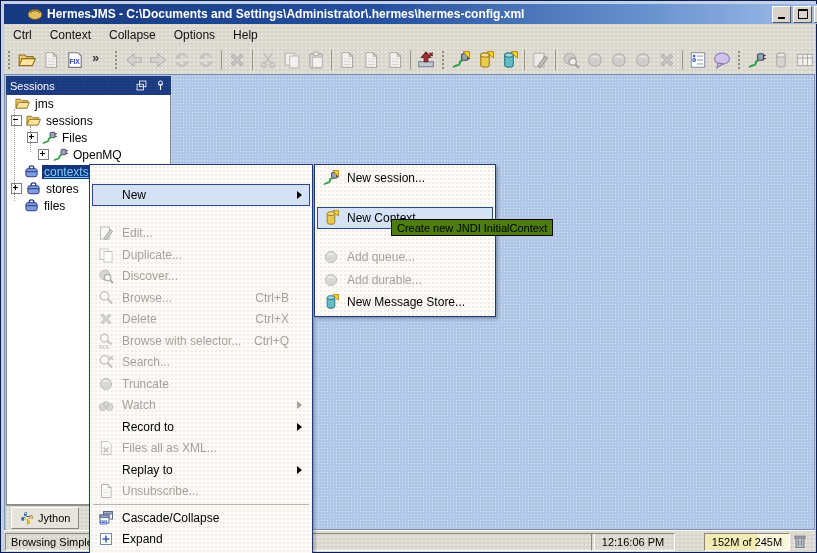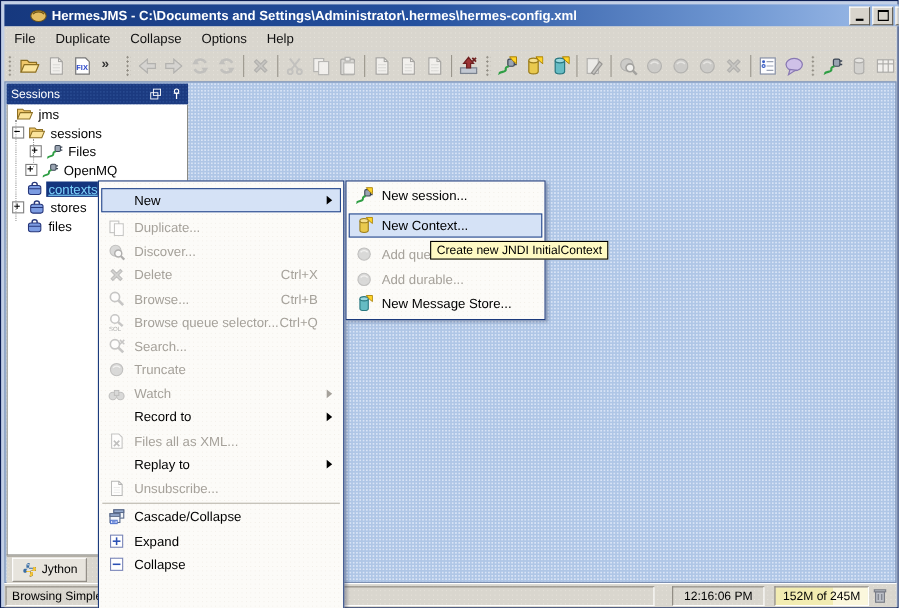--- a/index.html
+++ b/index.html
@@ -58,44 +58,44 @@
   .docktabs{position:absolute;left:1px;top:430px;width:165px;height:25px;
     border-top:1px solid #9a968c;display:flex;align-items:center;padding-left:5px;box-sizing:border-box;}
   .dtab{height:20px;display:flex;align-items:center;gap:4px;padding:0 8px;font-size:11px;
     background:#e7e4dd;border:1px solid;border-color:#fff #8a867e #8a867e #fff;}
 
   
   .statusbar{position:absolute;left:3px;top:529px;width:811px;height:21px;border-top:1px solid #fff;}
   .scell{position:absolute;top:2px;height:16px;border:1px solid;border-color:#8a867e #fff #fff #8a867e;
     font-size:11px;display:flex;align-items:center;padding:0 5px;color:#000;box-sizing:content-box;}
   .scell.msg{left:1px;width:578px;}
-  .scell.time{left:607px;width:72px;justify-content:center;}
+  .scell.time{left:587px;width:72px;justify-content:center;}
   .scell.mem{left:700px;width:74px;justify-content:center;background:linear-gradient(90deg,#f2ecb2 62%,#fbf7dd 62%);}
   .trashbox{position:absolute;left:788px;top:2px;}
 
   
   .menu{position:absolute;background-color:#fcfbf8;background-image:radial-gradient(#f1ede6 25%,transparent 26%);background-size:4px 4px;
     border:1px solid #1c3a7c;box-shadow:2px 2px 3px rgba(40,50,80,.35);font-size:12px;padding:2px 1px;box-sizing:border-box;}
   #context-menu{left:88px;top:163px;width:224px;height:420px;z-index:10;}
   #new-submenu{left:313px;top:163px;width:182px;z-index:11;}
   .mi{display:flex;align-items:center;height:21.5px;position:relative;color:#000;padding:0 3px;}
   #new-submenu .mi{height:22.5px;}
   .mi.dis{color:#a5a19a;}
-  .mi.hl{background:#d5e2f6;border:1px solid #26488c;height:19.5px;margin:4px 1px;padding:0 1px;}
+  .mi.hl{background:#d5e2f6;border:1px solid #26488c;height:19.5px;margin:17px 1px;padding:0 1px;}
   #new-submenu .mi.hl{height:20.5px;}
   .mi-ico{width:17px;height:16px;margin:0 7px 0 4px;flex:0 0 auto;}
   .mi-ico svg{width:16px;height:16px;}
   .mi-label{white-space:nowrap;}
   .mi-short{margin-left:auto;padding-right:8px;}
   .mi-arrow{width:0;height:0;border:4px solid transparent;border-left:5px solid #000;margin-right:2px;flex:0 0 auto;}
   .mi.dis .mi-arrow{border-left-color:#a5a19a;}
   .mi-arrow.none{visibility:hidden;}
   .msep{height:1px;background:#b9b5ab;margin:2px 2px;}
 
-  .tooltip{position:absolute;left:390px;top:218px;z-index:20;background:#fef9c3;border:1px solid #000;
+  .tooltip{position:absolute;left:390px;top:218px;z-index:20;background:#4d7c0f;border:1px solid #000;
     font-size:11px;padding:1.5px 5px;white-space:nowrap;color:#000;}
 </style>
 </head>
 <body>
 
 <div class="window">
 
   <div class="titlebar">
     <span class="ico" id="app-icon">
         <svg viewBox="0 0 16 16" width="100%" height="100%">
@@ -111,22 +111,22 @@
       <span class="wbtn">
           <span class="maxbox"></span>
         </span>
       <span class="wbtn">
           <span>×</span>
         </span>
     </span>
   </div>
 
   <div class="menubar chrome" id="menubar">
-      <span class="mbi">File</span>
-      <span class="mbi">Duplicate</span>
+      <span class="mbi">Ctrl</span>
+      <span class="mbi">Context</span>
       <span class="mbi">Collapse</span>
       <span class="mbi">Options</span>
       <span class="mbi">Help</span>
     </div>
   <div class="toolbar chrome" id="toolbar">
       <span class="thandle"></span>
       <span class="tbtn">
         <span class="ico">
           <svg viewBox="0 0 16 16" width="100%" height="100%">
             <path d="M1 13 V3.5 H6 l1.5 1.5 H13.5 v2.5" fill="#f0c76a" stroke="#8d6f22"></path>
@@ -454,21 +454,21 @@
             <span class="ico">
               <svg viewBox="0 0 16 16" width="100%" height="100%">
                 <rect x="8.6" y="2.4" width="5.2" height="5.8" rx="1.2" fill="#9aa4b2" stroke="#3c4654"></rect>
                 <line x1="13.8" y1="4" x2="15.8" y2="4" stroke="#3c4654" stroke-width="1.2"></line>
                 <line x1="13.8" y1="6.8" x2="15.8" y2="6.8" stroke="#3c4654" stroke-width="1.2"></line>
                 <path d="M9.4 8.2 C4 9.6 9.8 11.6 4.4 12.8 C1.2 13.5 1.4 14.4 1 14.2" fill="none" stroke="#2f9e44" stroke-width="1.8"></path>
               </svg>
             </span>
             <span class="tlabel">Files</span>
           </div>
-          <div class="trow" style="padding-left: 16px;">
+          <div class="trow" style="padding-left: 31px;">
             <span class="exp plus"></span>
             <span class="ico">
               <svg viewBox="0 0 16 16" width="100%" height="100%">
                 <rect x="8.6" y="2.4" width="5.2" height="5.8" rx="1.2" fill="#9aa4b2" stroke="#3c4654"></rect>
                 <line x1="13.8" y1="4" x2="15.8" y2="4" stroke="#3c4654" stroke-width="1.2"></line>
                 <line x1="13.8" y1="6.8" x2="15.8" y2="6.8" stroke="#3c4654" stroke-width="1.2"></line>
                 <path d="M9.4 8.2 C4 9.6 9.8 11.6 4.4 12.8 C1.2 13.5 1.4 14.4 1 14.2" fill="none" stroke="#2f9e44" stroke-width="1.8"></path>
               </svg>
             </span>
             <span class="tlabel">OpenMQ</span>
@@ -542,61 +542,70 @@
 
   <div class="menu" id="context-menu">
       <div class="mi hl">
         <span class="mi-ico"></span>
         <span class="mi-label">New</span>
         <span class="mi-short"></span>
         <span class="mi-arrow"></span>
       </div>
       <div class="mi dis">
         <span class="mi-ico gray"><svg viewBox="0 0 16 16" width="100%" height="100%">
+            <rect x="2.5" y="2" width="9" height="12" fill="#d8dce2" stroke="#858c98"></rect>
+            <polygon points="6,13.5 12.5,4.5 14.5,6.5 8,14.8" fill="#c8a25e" stroke="#7e6228"></polygon>
+          </svg></span>
+        <span class="mi-label">Edit...</span>
+        <span class="mi-short"></span>
+        <span class="mi-arrow none"></span>
+      </div>
+      <div class="mi dis">
+        <span class="mi-ico gray"><svg viewBox="0 0 16 16" width="100%" height="100%">
             <rect x="2" y="2" width="8" height="10.5" fill="#e8eaee" stroke="#8a9098"></rect>
             <rect x="6" y="4.5" width="8" height="10.5" fill="#fbfbfd" stroke="#8a9098"></rect>
           </svg></span>
         <span class="mi-label">Duplicate...</span>
         <span class="mi-short"></span>
         <span class="mi-arrow none"></span>
       </div>
       <div class="mi dis">
         <span class="mi-ico gray"><svg viewBox="0 0 16 16" width="100%" height="100%">
             <circle cx="7" cy="7" r="5" fill="#aab0b8" stroke="#878d96"></circle>
             <circle cx="9.5" cy="9.5" r="3.2" fill="#dce2ea" stroke="#6d747e" stroke-width="1.3"></circle>
             <line x1="11.8" y1="11.8" x2="15" y2="15" stroke="#6d747e" stroke-width="2"></line>
           </svg></span>
         <span class="mi-label">Discover...</span>
         <span class="mi-short"></span>
         <span class="mi-arrow none"></span>
       </div>
       <div class="mi dis">
         <span class="mi-ico gray"><svg viewBox="0 0 16 16" width="100%" height="100%">
+            <circle cx="6.5" cy="6" r="4.2" fill="#dfe6ee" stroke="#8a96a4" stroke-width="1.5"></circle>
+            <line x1="9.6" y1="9" x2="14" y2="13.4" stroke="#8a96a4" stroke-width="2.4"></line>
+          </svg></span>
+        <span class="mi-label">Browse...</span>
+        <span class="mi-short">Ctrl+B</span>
+        <span class="mi-arrow none"></span>
+      </div>
+      <div class="mi dis">
+        <span class="mi-ico gray"><svg viewBox="0 0 16 16" width="100%" height="100%">
             <polygon points="3,4.6 4.6,3 8,6.4 11.4,3 13,4.6 9.6,8 13,11.4 11.4,13 8,9.6 4.6,13 3,11.4 6.4,8" fill="#a2a8b2" stroke="#868c96"></polygon>
           </svg></span>
         <span class="mi-label">Delete</span>
         <span class="mi-short">Ctrl+X</span>
-        <span class="mi-arrow none"></span>
-      </div>
-      <div class="mi dis">
-        <span class="mi-ico gray"><svg viewBox="0 0 16 16" width="100%" height="100%">
-            <circle cx="6.5" cy="6" r="4.2" fill="#dfe6ee" stroke="#8a96a4" stroke-width="1.5"></circle>
-            <line x1="9.6" y1="9" x2="14" y2="13.4" stroke="#8a96a4" stroke-width="2.4"></line>
-          </svg></span>
-        <span class="mi-label">Browse...</span>
-        <span class="mi-short">Ctrl+B</span>
         <span class="mi-arrow none"></span>
       </div>
       <div class="mi dis">
         <span class="mi-ico gray"><svg viewBox="0 0 16 16" width="100%" height="100%">
             <circle cx="6.5" cy="5" r="3.8" fill="#dfe6ee" stroke="#8a96a4" stroke-width="1.4"></circle>
             <line x1="9.4" y1="7.8" x2="13.5" y2="11.5" stroke="#8a96a4" stroke-width="2.2"></line>
             <text x="1" y="15.5" font-size="5.5" fill="#68707a" font-family="Liberation Sans,sans-serif">SQL</text>
           </svg></span>
-        <span class="mi-label">Browse queue selector...</span>
+        <span class="mi-label">Browse with selector...</span>
         <span class="mi-short">Ctrl+Q</span>
         <span class="mi-arrow none"></span>
       </div>
       <div class="mi dis">
         <span class="mi-ico gray"><svg viewBox="0 0 16 16" width="100%" height="100%">
             <circle cx="6.5" cy="6" r="4.2" fill="#dfe6ee" stroke="#8a96a4" stroke-width="1.5"></circle>
             <line x1="9.6" y1="9" x2="14" y2="13.4" stroke="#8a96a4" stroke-width="2.4"></line>
             <line x1="11" y1="2" x2="15" y2="6" stroke="#8a96a4" stroke-width="1.4"></line>
             <line x1="15" y1="2" x2="11" y2="6" stroke="#8a96a4" stroke-width="1.4"></line>
           </svg></span>

